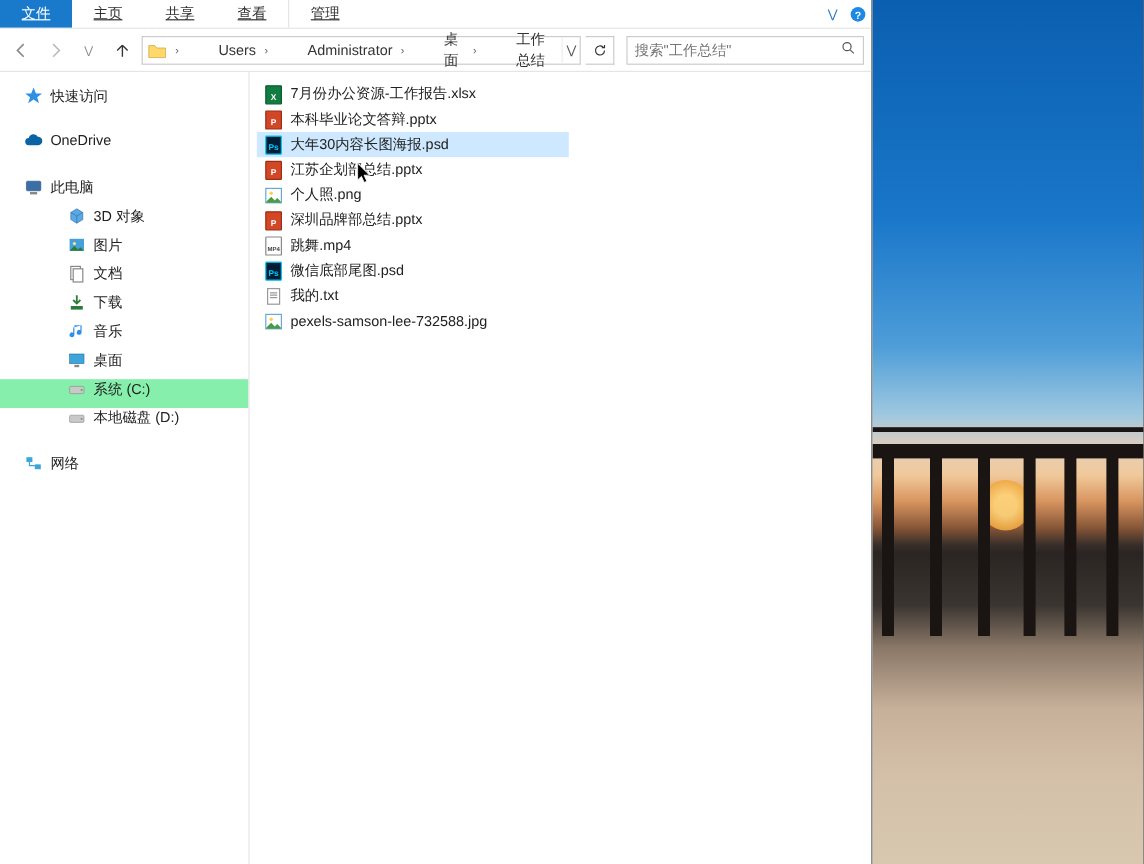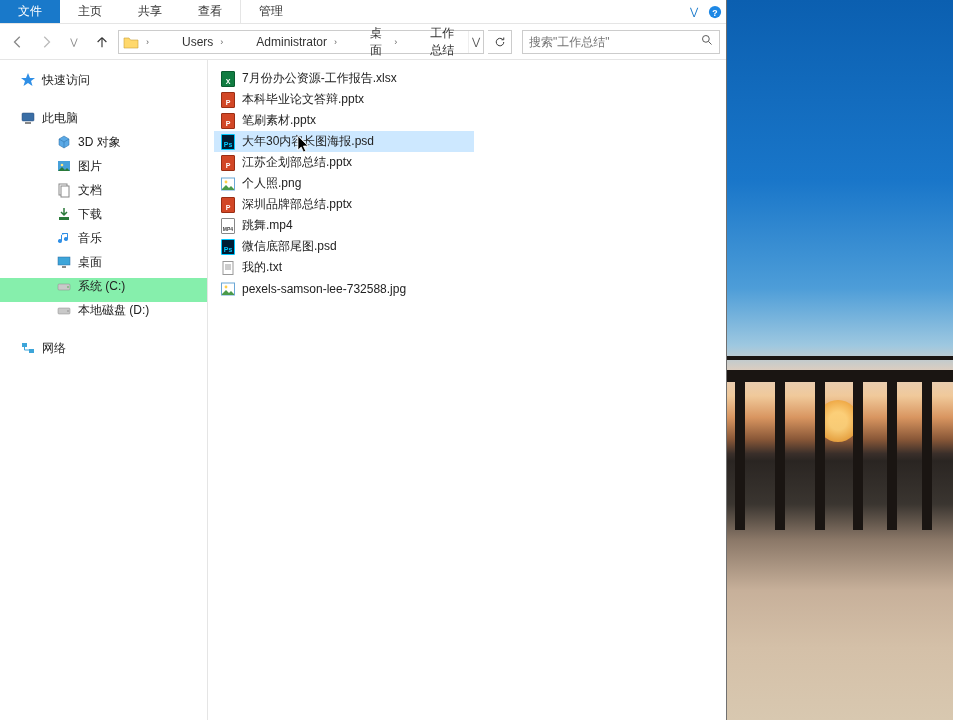--- a/index.html
+++ b/index.html
@@ -27,21 +27,21 @@
     position: absolute; left: 0; top: 0; width: 727px; height: 720px;
     background: #fff; border-right: 1px solid #707070; display: flex; flex-direction: column;
   }
 
   
   .menubar {
     height: 24px; display: flex; align-items: stretch; border-bottom: 1px solid #e5e5e5;
     font-size: 12px; color: #333;
   }
   .menubar .mitem {
-    padding: 0 18px; display: flex; align-items: center; cursor: default;
+    padding: 0 18px; display: flex; align-items: center; cursor: default; text-decoration: underline;
   }
   .menubar .mitem.active { background: #1979ca; color: #fff; }
   .menubar .spacer { flex: 1; }
   .menubar .dd { width: 20px; display:flex; align-items:center; justify-content:center; color:#1979ca; font-size:10px; }
   .menubar .help { width: 22px; display:flex; align-items:center; justify-content:center; }
   .help svg { width:14px; height:14px; }
 
   
   .navrow {
     height: 36px; display: flex; align-items: center; gap: 4px; padding: 4px 6px;
@@ -197,20 +197,30 @@
         <div class="tree-item">
           <span class="ticon">
               <svg viewBox="0 0 16 16">
                 <polygon points="8,1 10,6 15,6 11,9 12.5,14 8,11 3.5,14 5,9 1,6 6,6" fill="#2f8fe6"></polygon>
               </svg>
             </span>
           <span class="tlabel">快速访问</span>
         </div>
       </div>
 
+      <div class="tree-group">
+        <div class="tree-item">
+          <span class="ticon">
+              <svg viewBox="0 0 16 16">
+                <path d="M4 11a3 3 0 010-6 4 4 0 017.5-1A3 3 0 0112 11z" fill="#0a64a4"></path>
+              </svg>
+            </span>
+          <span class="tlabel">OneDrive</span>
+        </div>
+      </div>
 
       <div class="tree-group">
         <div class="tree-item">
           <span class="ticon">
               <svg viewBox="0 0 16 16">
                 <rect x="2" y="3" width="12" height="8" rx="1" fill="#3a6ea5" stroke="#2a4e7a" stroke-width="0.5"></rect>
                 <rect x="5" y="12" width="6" height="2" fill="#888"></rect>
               </svg>
             </span>
           <span class="tlabel">此电脑</span>
@@ -309,26 +319,20 @@
           <span class="ficon">
             <div class="iconbox" style="background:#107c41;border-color:#0a5c30">X</div>
           </span>
           <span class="flabel">7月份办公资源-工作报告.xlsx</span>
         </div>
         <div class="file-row">
           <span class="ficon">
             <div class="iconbox" style="background:#d24726;border-color:#9a2e14">P</div>
           </span>
           <span class="flabel">本科毕业论文答辩.pptx</span>
-        </div>
-        <div class="file-row">
-          <span class="ficon">
-            <div class="iconbox" style="background:#d24726;border-color:#9a2e14">P</div>
-          </span>
-          <span class="flabel">笔刷素材.pptx</span>
         </div>
         <div class="file-row selected">
           <span class="ficon">
             <div class="iconbox" style="background:#001d34;border-color:#00c8ff;color:#00c8ff">Ps</div>
           </span>
           <span class="flabel">大年30内容长图海报.psd</span>
         </div>
         <div class="file-row">
           <span class="ficon">
             <div class="iconbox" style="background:#d24726;border-color:#9a2e14">P</div>

